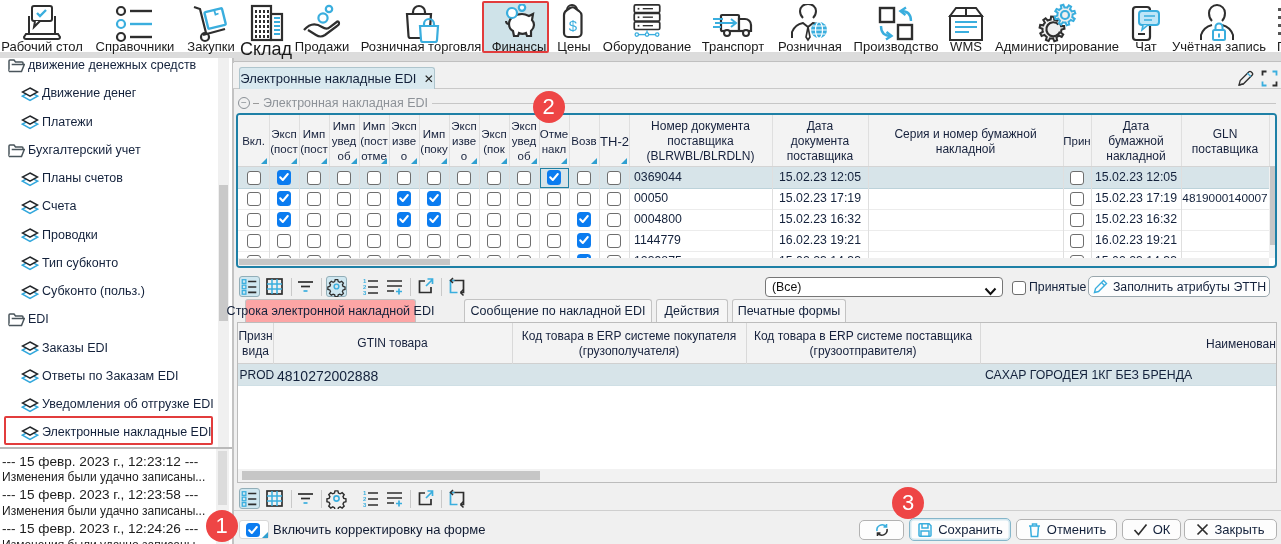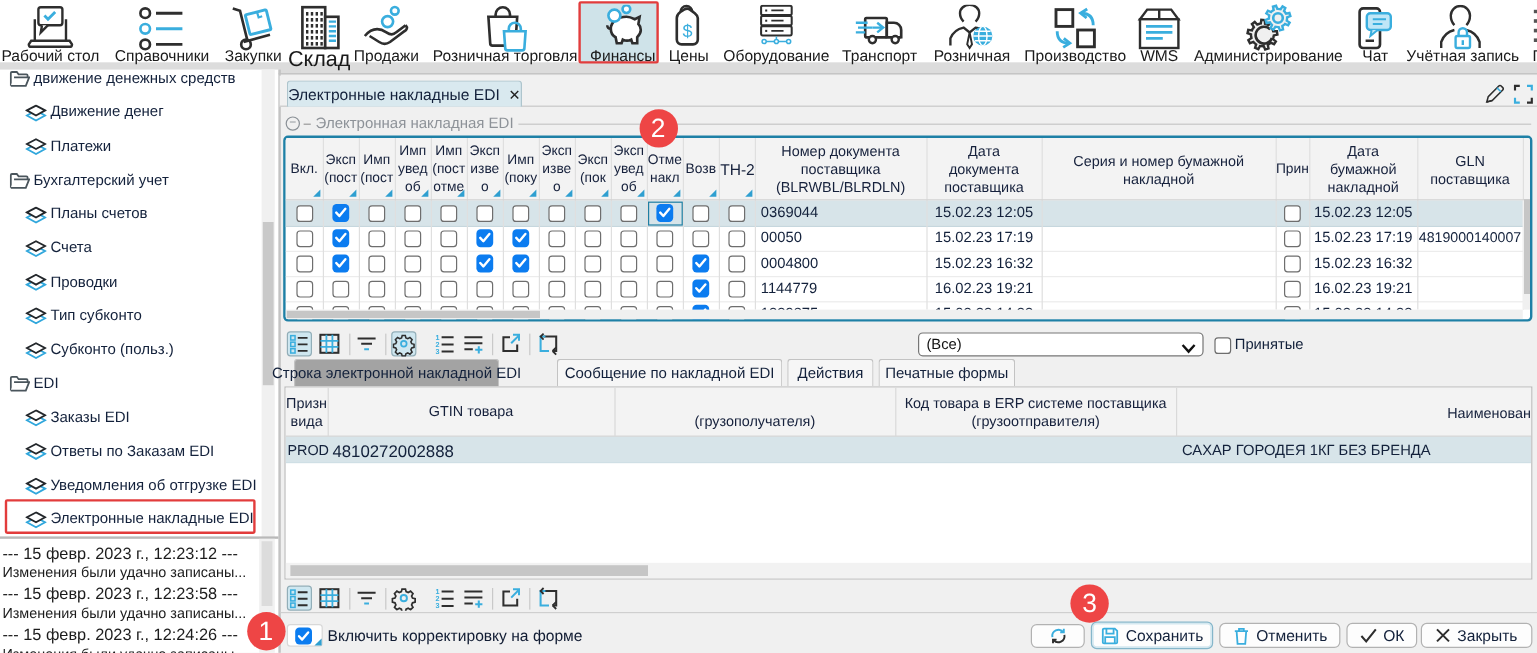--- a/index.html
+++ b/index.html
@@ -569,33 +569,41 @@
     <div class="sep" style="left:320.5px;top:277.5px;height:18px"></div>
     <div class="sep" style="left:410px;top:277.5px;height:18px"></div>
     <div class="sep" style="left:440.5px;top:277.5px;height:18px"></div>
     <div class="abs" style="left:764.5px;top:277px;width:238px;height:19.5px;background:#fff;border:1px solid #767676;border-radius:4px"></div>
     <div class="txt" style="left:772px;top:280px;font-size:12.3px;color:#111">(Все)</div>
     <div class="abs" style="left:984px;top:282px"><svg width="13" height="9" viewBox="0 0 13 9" fill="none">
         <path d="M1.5 1.5 L6.5 7 L11.5 1.5" stroke="#111" stroke-width="2"></path>
       </svg></div>
     <div class="cb" style="left:1012px;top:280.5px"></div>
     <div class="txt" style="left:1029px;top:280px;font-size:12.3px">Принятые</div>
-    <div class="abs" style="left:245px;top:299px;width:171px;height:23px;background:#a3a3a3;border:1px solid #c3c3c3;border-bottom:none;border-radius:3px 3px 0 0;display:flex;align-items:center;justify-content:center;font-size:12.5px;color:#13213b;white-space:nowrap">Строка электронной накладной EDI</div>
+    <div class="abs btn" style="left:1088px;top:276px;width:182px;height:21px;border-color:#9aa7ad;font-size:12.3px">
+      <svg width="16" height="16" viewBox="0 0 16 16" fill="none">
+        <path d="M2.5 13.5 l1-4 8-8 3 3-8 8 z" stroke="#3aaede" stroke-width="1.4"></path>
+        <path d="M9.5 3.5 l3 3" stroke="#3aaede" stroke-width="1.4"></path>
+      </svg>
+      <span>Заполнить атрибуты ЭТТН</span>
+    </div>
+    <div class="abs" style="left:245px;top:299px;width:171px;height:23px;background:#fca5a5;border:1px solid #c3c3c3;border-bottom:none;border-radius:3px 3px 0 0;display:flex;align-items:center;justify-content:center;font-size:12.5px;color:#13213b;white-space:nowrap">Строка электронной накладной EDI</div>
     <div class="abs" style="left:464px;top:299px;width:188px;height:23px;background:#f6f6f6;border:1px solid #c3c3c3;border-bottom:none;border-radius:3px 3px 0 0;display:flex;align-items:center;justify-content:center;font-size:12.5px;color:#13213b;white-space:nowrap">Сообщение по накладной EDI</div>
     <div class="abs" style="left:656px;top:299px;width:72px;height:23px;background:#f6f6f6;border:1px solid #c3c3c3;border-bottom:none;border-radius:3px 3px 0 0;display:flex;align-items:center;justify-content:center;font-size:12.5px;color:#13213b;white-space:nowrap">Действия</div>
     <div class="abs" style="left:732px;top:299px;width:114px;height:23px;background:#f6f6f6;border:1px solid #c3c3c3;border-bottom:none;border-radius:3px 3px 0 0;display:flex;align-items:center;justify-content:center;font-size:12.5px;color:#13213b;white-space:nowrap">Печатные формы</div>
     <div class="abs" style="left:237px;top:322px;width:1039.5px;height:161px;background:#fff;border:1px solid #bcbcbc;overflow:hidden">
       <div class="abs" style="left:0;top:0;width:1038px;height:41px;background:#f3f3f3;border-bottom:1px solid #d0d0d0"></div>
       <div class="colb" style="left:35px;top:0;height:41px;background:#d9d9d9"></div>
       <div class="colb" style="left:274px;top:0;height:41px;background:#d9d9d9"></div>
       <div class="colb" style="left:508px;top:0;height:41px;background:#d9d9d9"></div>
       <div class="colb" style="left:742px;top:0;height:41px;background:#d9d9d9"></div>
       <div class="abs" style="left:0px;top:6.0px;width:35px;overflow:hidden;text-align:center;font-size:12px;line-height:14.5px;color:#16213c;white-space:nowrap">Призн</div>
       <div class="abs" style="left:0px;top:20.5px;width:35px;overflow:hidden;text-align:center;font-size:12px;line-height:14.5px;color:#16213c;white-space:nowrap">вида</div>
       <div class="abs" style="left:35px;top:13.2px;width:239px;overflow:hidden;text-align:center;font-size:12px;line-height:14.5px;color:#16213c;white-space:nowrap">GTIN товара</div>
+      <div class="abs" style="left:274px;top:6.0px;width:234px;overflow:hidden;text-align:center;font-size:12px;line-height:14.5px;color:#16213c;white-space:nowrap">Код товара в ERP системе покупателя</div>
       <div class="abs" style="left:274px;top:20.5px;width:234px;overflow:hidden;text-align:center;font-size:12px;line-height:14.5px;color:#16213c;white-space:nowrap">(грузополучателя)</div>
       <div class="abs" style="left:508px;top:6.0px;width:234px;overflow:hidden;text-align:center;font-size:12px;line-height:14.5px;color:#16213c;white-space:nowrap">Код товара в ERP системе поставщика</div>
       <div class="abs" style="left:508px;top:20.5px;width:234px;overflow:hidden;text-align:center;font-size:12px;line-height:14.5px;color:#16213c;white-space:nowrap">(грузоотправителя)</div>
       <div class="abs" style="left:968px;top:13.5px;width:70px;overflow:hidden;font-size:12px;color:#16213c;white-space:nowrap">Наименован</div>
       <div class="abs" style="left:0;top:41px;width:1038px;height:21px;background:#d7e4e9"></div>
       <div class="txt" style="left:1.5px;top:44.5px;font-size:12px">PROD</div>
       <div class="txt" style="left:39px;top:44.5px;font-size:14px">4810272002888</div>
       <div class="txt" style="left:747px;top:44.5px;font-size:12.3px">САХАР ГОРОДЕЯ 1КГ БЕЗ БРЕНДА</div>
       <div class="hl" style="left:0;top:62px;width:1038px;background:#cfdfe5"></div>
       <div class="abs" style="left:0;top:146px;width:1038px;height:13px;background:#f2f2f2"></div>

